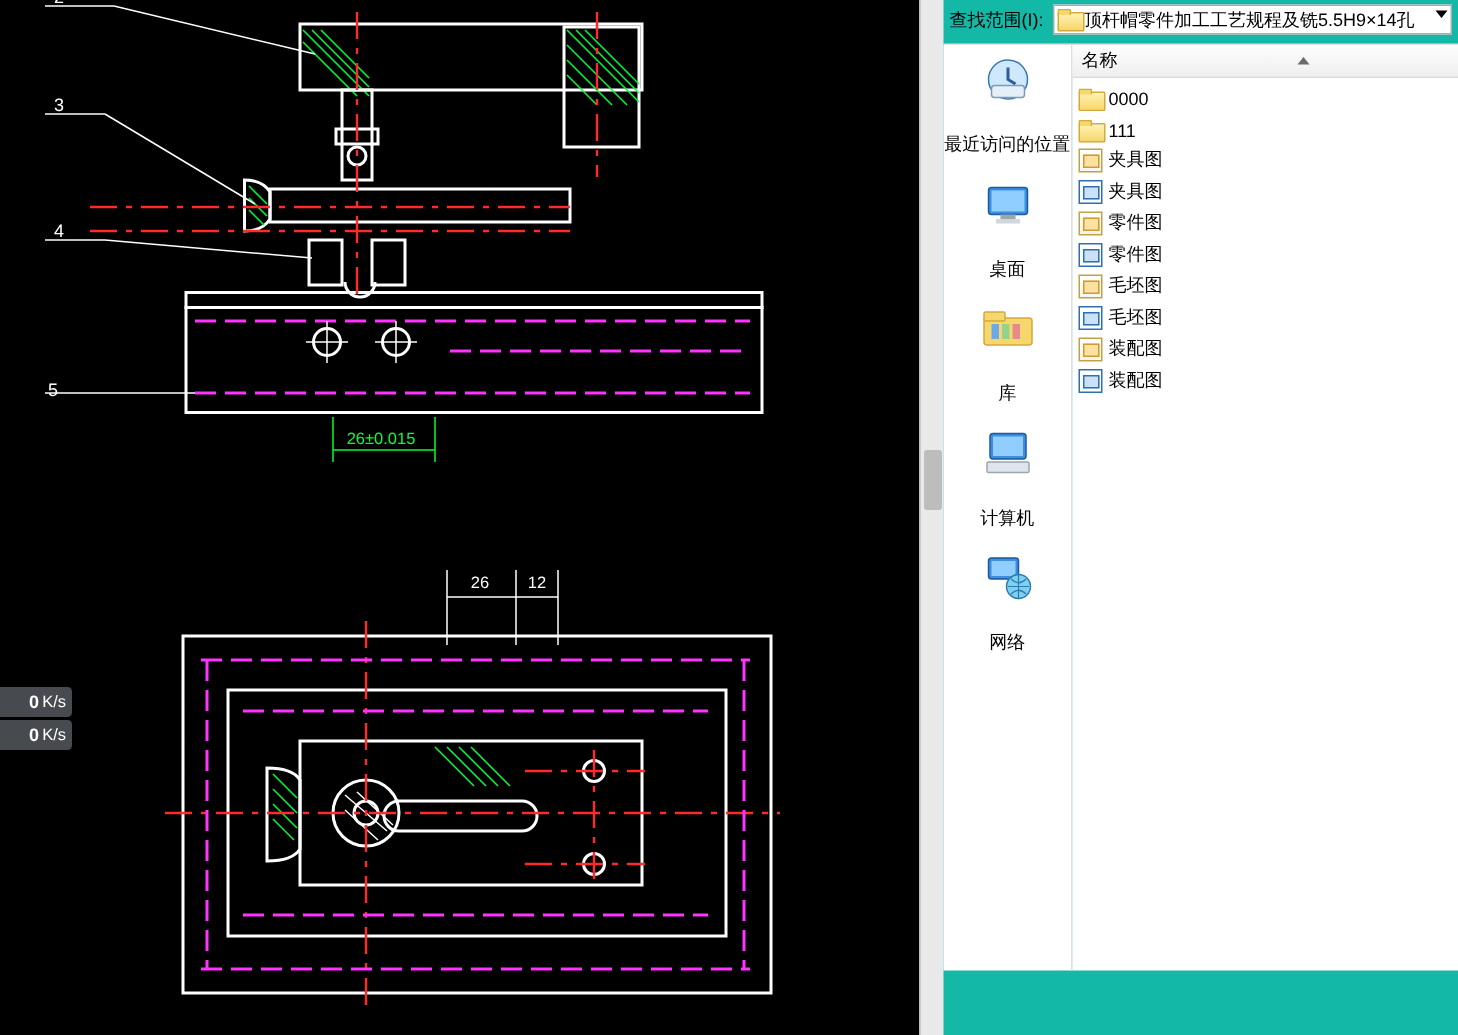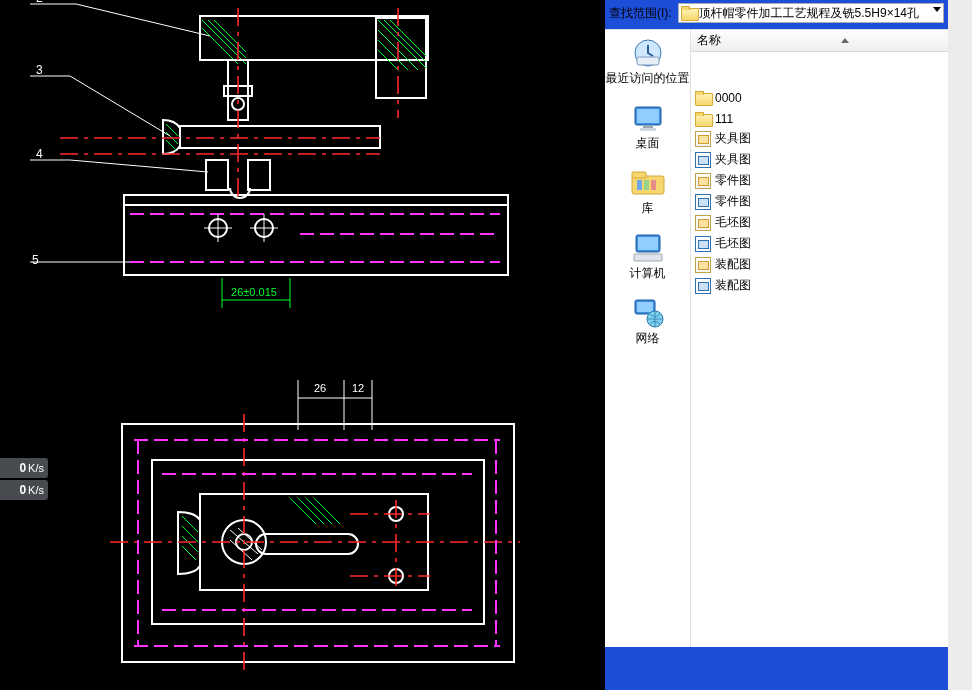--- a/index.html
+++ b/index.html
@@ -31,23 +31,23 @@
 .scrollbar-right .thumb {
   position: absolute;
   left: 2px; top: 300px;
   width: 12px; height: 40px;
   background: #bdbdbd;
   border-radius: 2px;
 }
 
 .dialog {
   position: absolute;
-  left: 605px; top: 0;
+  left: 629px; top: 0;
   width: 343px; height: 690px;
-  background: #1d4ed8;
+  background: #14b8a6;
 }
 
 .search-row {
   display: flex;
   align-items: center;
   padding: 3px 4px 6px 4px;
   gap: 6px;
   white-space: nowrap;
 }
 .search-row .label { color: #000; }
@@ -94,28 +94,27 @@
   border-top: 1px solid #e0e0e0;
 }
 .places {
   width: 86px;
   background: #fff;
   border-right: 1px solid #e0e0e0;
   display: flex; flex-direction: column; align-items: center;
   padding-top: 6px;
   gap: 14px;
 }
-.place { display: flex; flex-direction: column; align-items: center; gap: 0; text-align: center; color: #000; cursor: pointer; }
+.place { display: flex; flex-direction: column; align-items: center; gap: 18px; text-align: center; color: #000; cursor: pointer; }
 .place .pic { width: 36px; height: 34px; display:flex; align-items:center; justify-content:center; }
 
 .file-list {
   flex: 1;
   display: flex; flex-direction: column;
   background: #fff;
-  gap: 32px;
 }
 .list-header {
   height: 22px;
   border-bottom: 1px solid #d9d9d9;
   background: linear-gradient(#fdfdfd,#efefef);
   display: flex; align-items: center;
   padding-left: 6px;
   color: #000;
 }
 .sort-arrow {

